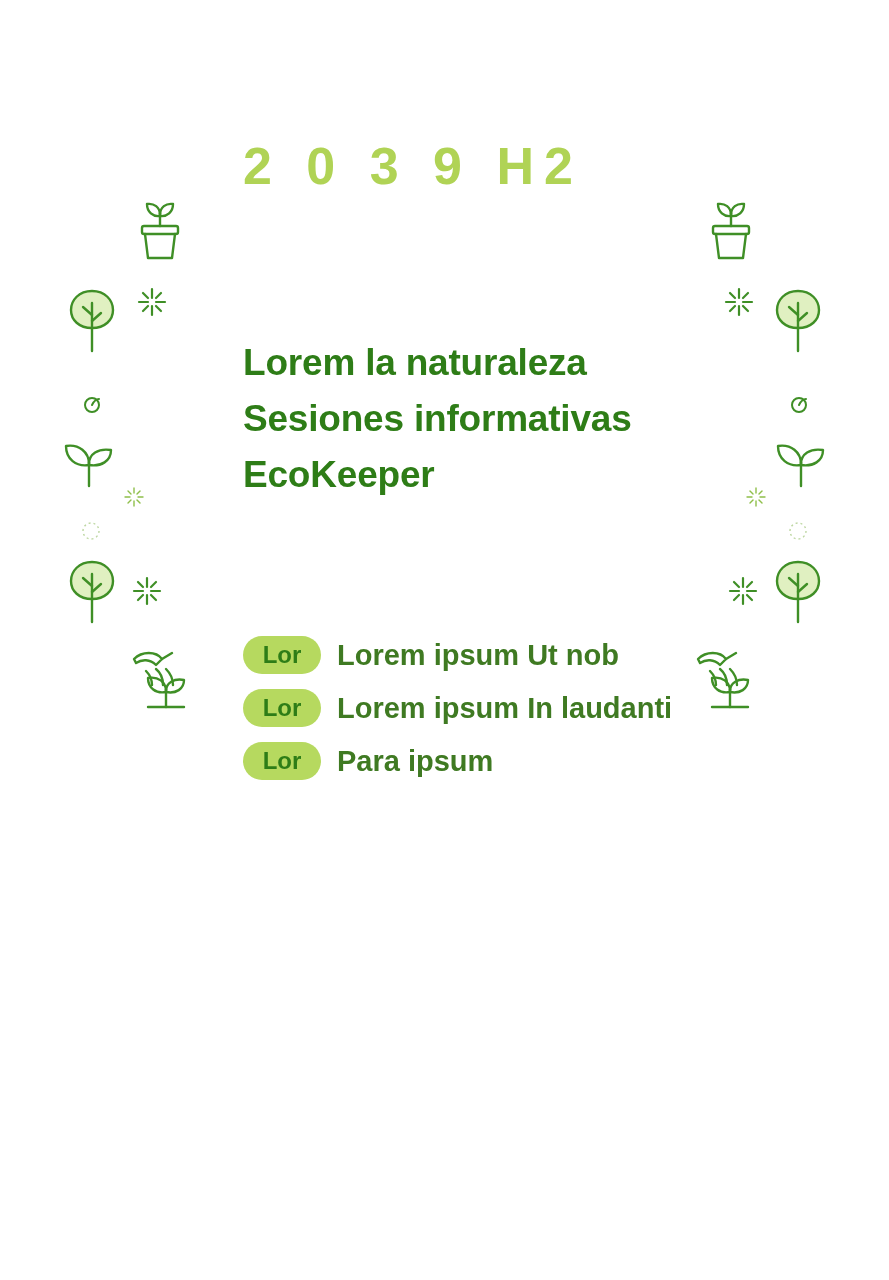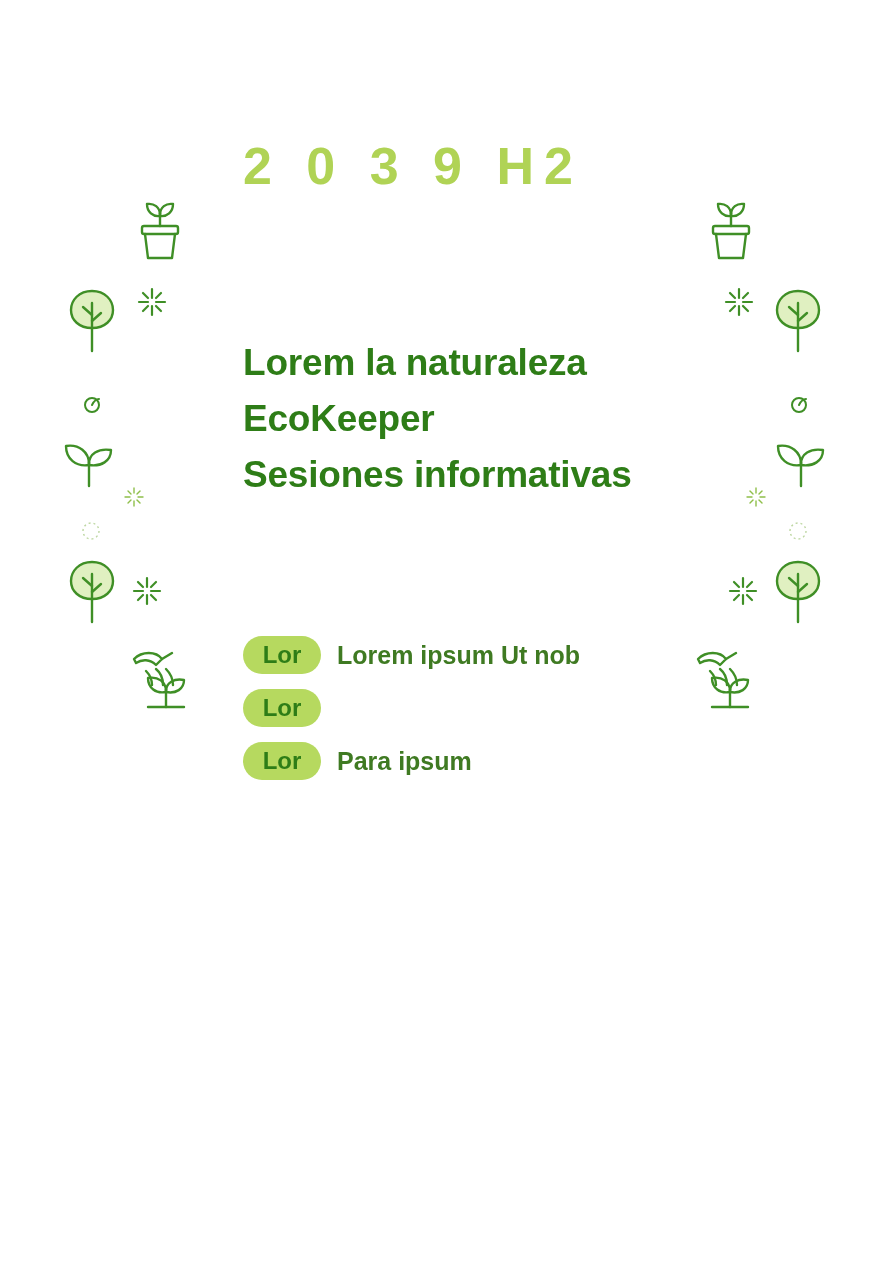--- a/index.html
+++ b/index.html
@@ -71,21 +71,21 @@
     color: #2e7d17;
     font-size: 24px;
     font-weight: 700;
     display: flex;
     align-items: center;
     justify-content: center;
     flex: 0 0 auto;
   }
   .session-label {
     margin-left: 16px;
-    font-size: 25px;
+    font-size: 29px;
     font-weight: 700;
     color: #3f7a22;
     white-space: nowrap;
   }
 
   
   .deco {
     position: absolute;
     left: 0; top: 0;
     width: 889px;
@@ -304,31 +304,32 @@
         <path d="M22 62 H58"></path>
       </svg>
     </div>
 
   </div>
 
   <div class="year">2 0 3 9 H2</div>
 
   <div class="heading">
     <div>Lorem la naturaleza</div>
+    <div>Sesiones informativas</div>
     <div>EcoKeeper</div>
-    <div>Sesiones informativas</div>
   </div>
 
   <div class="sessions">
     <div class="session-row">
       <div class="session-chip">Lor</div>
       <div class="session-label">Lorem ipsum Ut nob</div>
     </div>
     <div class="session-row">
       <div class="session-chip">Lor</div>
+      <div class="session-label">Lorem ipsum In laudanti</div>
     </div>
     <div class="session-row">
       <div class="session-chip">Lor</div>
       <div class="session-label">Para ipsum</div>
     </div>
   </div>
 
 </div>
 
 </body></html>

